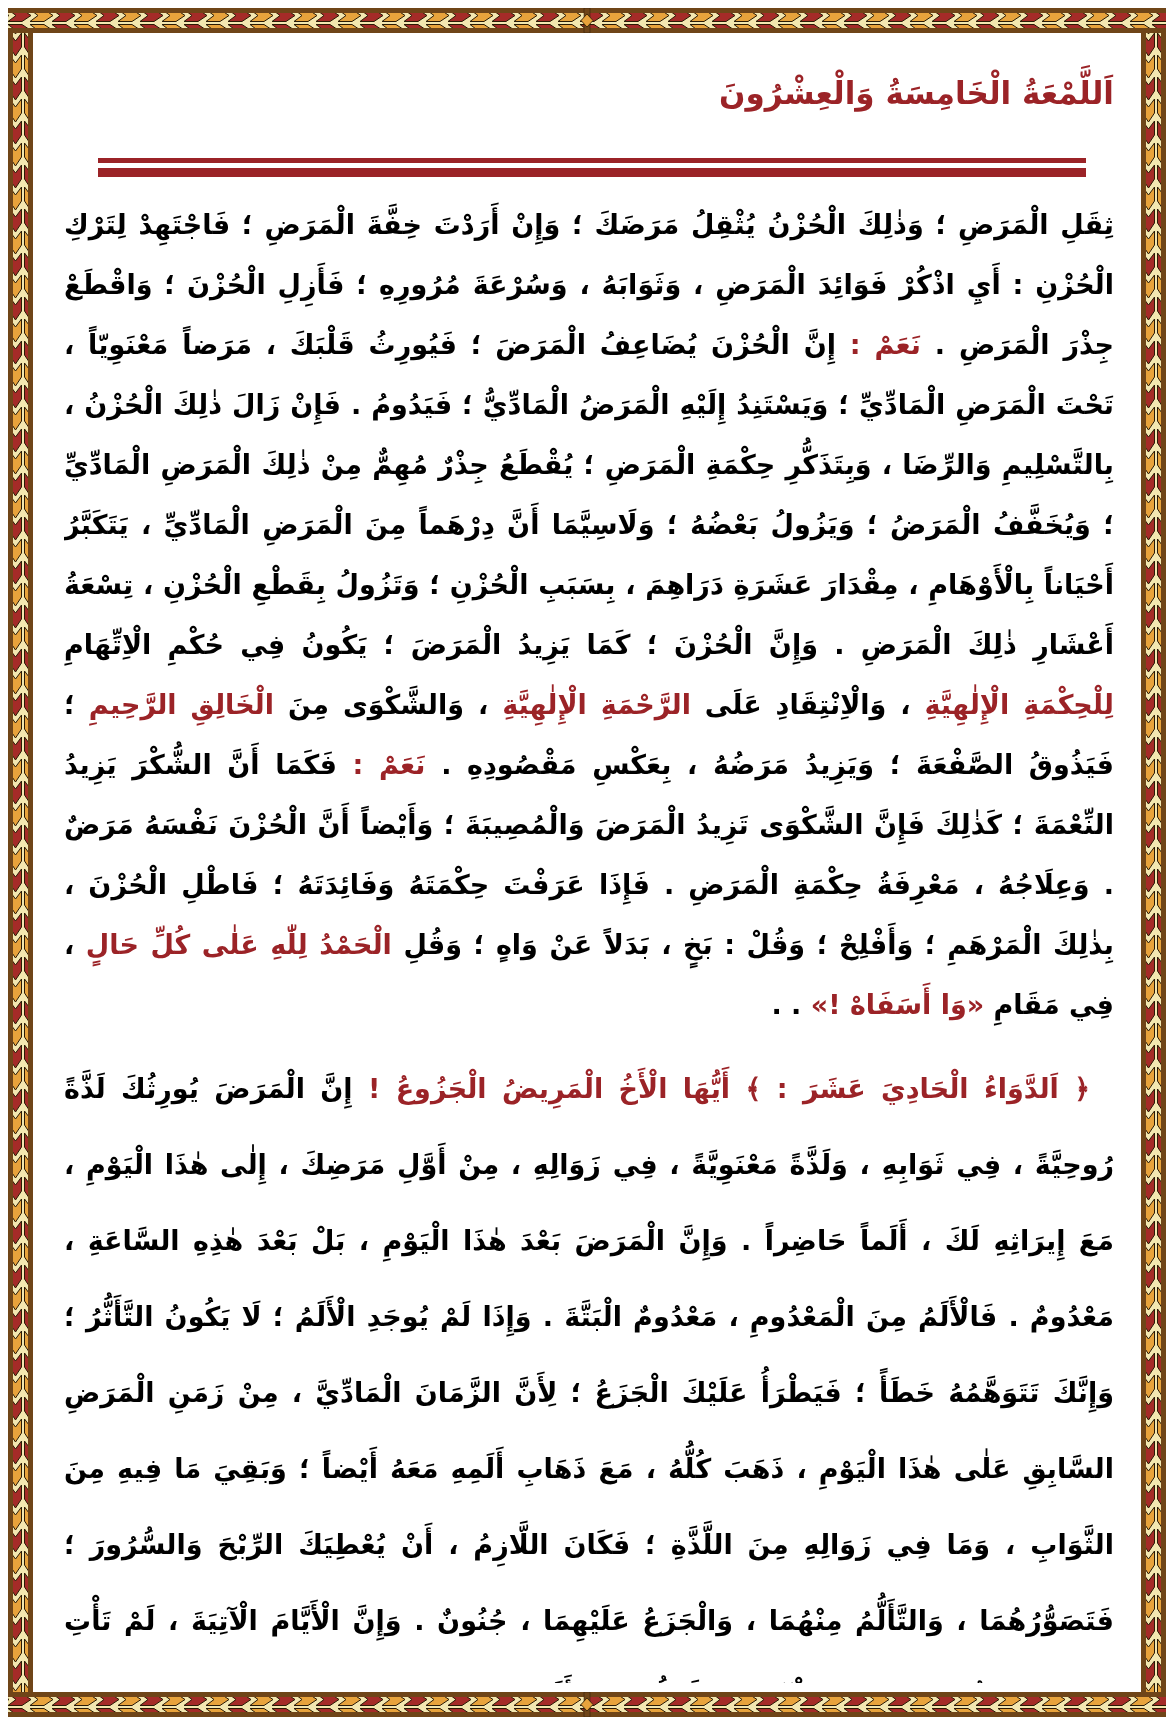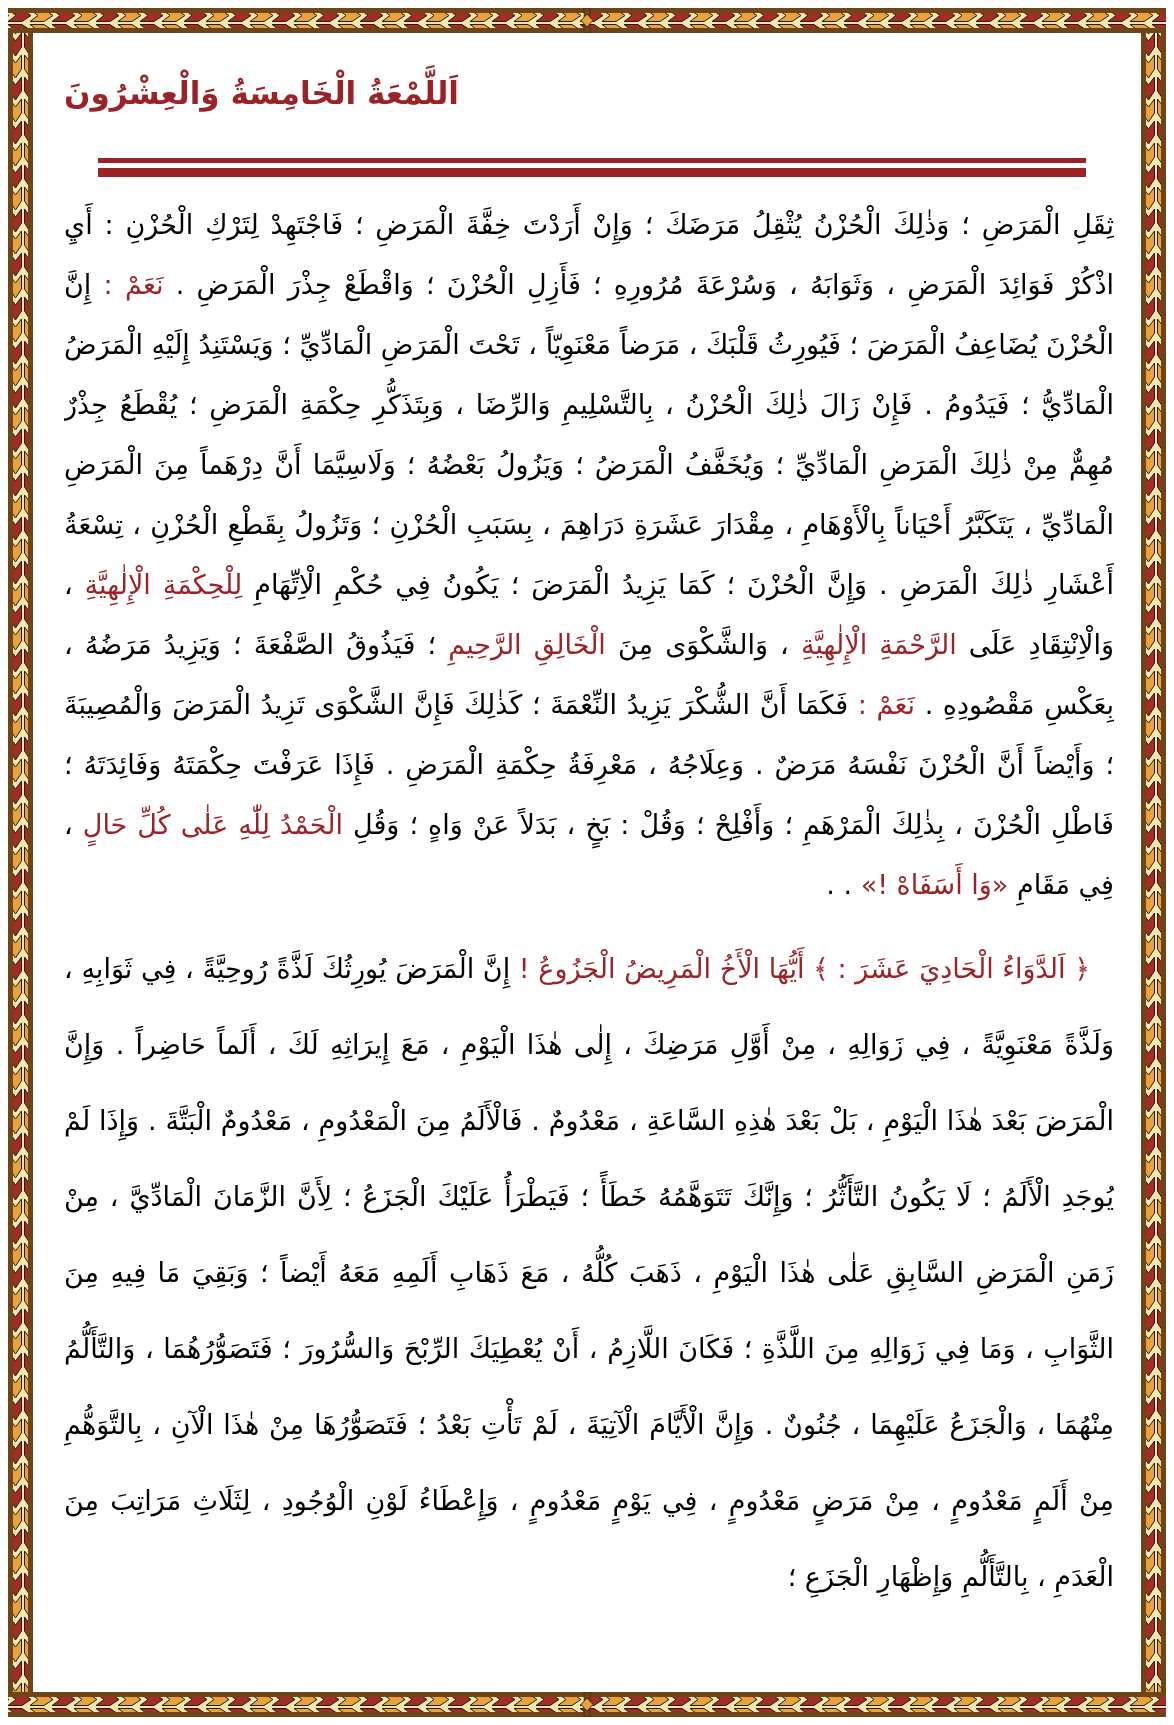--- a/index.html
+++ b/index.html
@@ -35,21 +35,21 @@
   .link-pale{fill:#fffdf2;stroke:var(--border-dark);stroke-width:0.6;}
   
   .content{
     position:absolute;left:64px;right:60px;top:52px;bottom:42px;
     direction:rtl;
     overflow:hidden;
     color:var(--text-black);
   }
   .header{position:relative;height:62px;margin-top:10px;}
   .page-title{
-    text-align:left;
+    text-align:right;
     font-size:31px;font-weight:bold;
     color:var(--accent);
     line-height:62px;
     letter-spacing:1px;
   }
   .page-number{
     position:absolute;left:auto;right:0px;top:0;
     width:190px;text-align:center;
     font-size:28px;font-weight:bold;
     color:var(--accent);
@@ -58,21 +58,21 @@
   }
   .divider{margin:34px 28px 0 34px;}
   .rule-thin{height:5px;background:var(--accent);}
   .rule-gap{height:5px;background:#fff;}
   .rule-thick{height:9px;background:var(--accent);}
   .body-text{margin:0;}
   p.para{
     margin:0;
     text-align:justify;
     text-justify:inter-word;
-    font-weight:normal;
+    font-weight:bold;
     font-size:27px;
     color:var(--text-black);
   }
   p.para1{margin-top:18px;line-height:60px;}
   p.para2{margin-top:16px;line-height:76px;text-indent:24px;}
   .seg-red{color:var(--accent);}
   .seg-black{color:var(--text-black);}
 </style>
 </head>
 <body>

